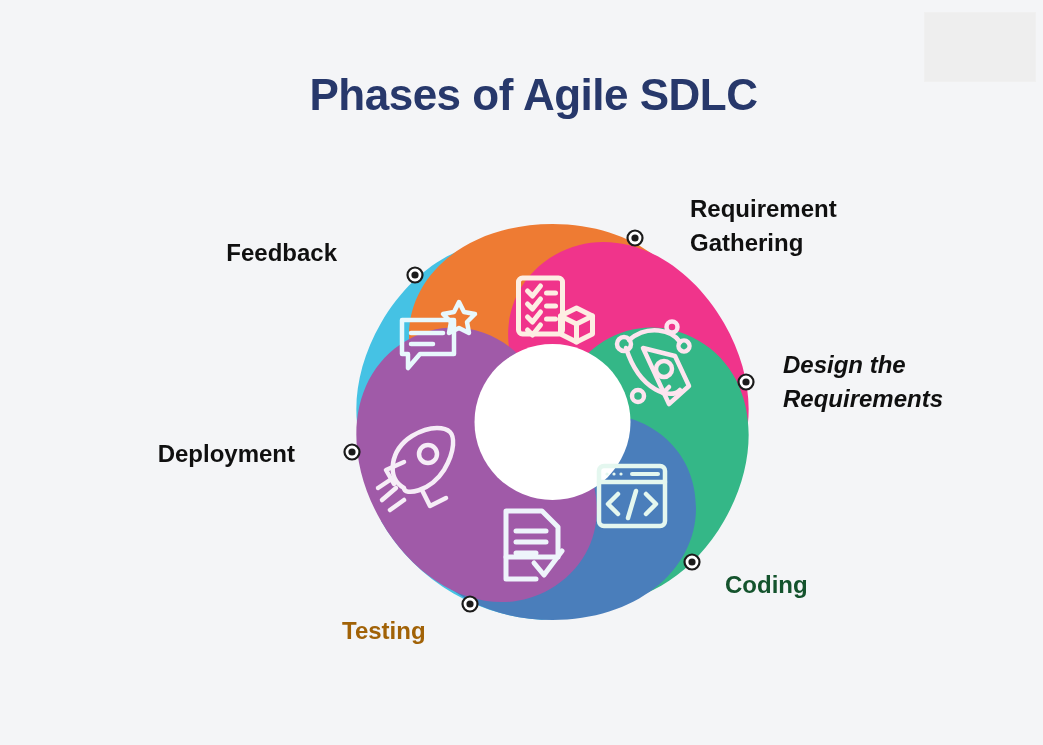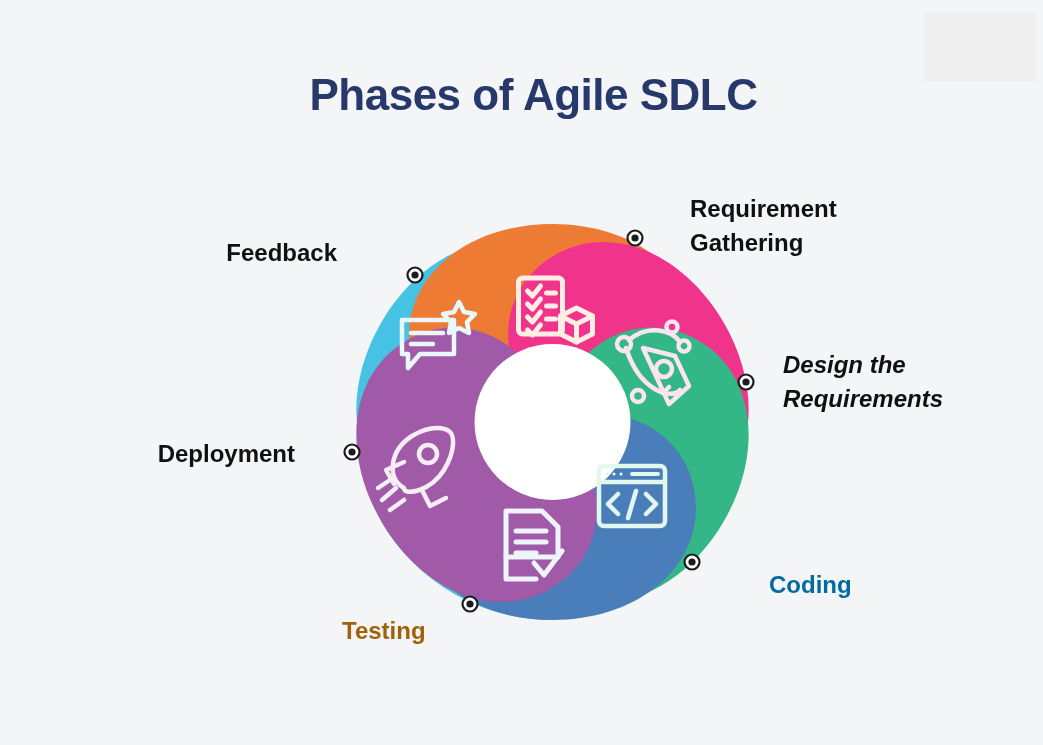--- a/index.html
+++ b/index.html
@@ -260,21 +260,21 @@
       </g>
     </g>
   </svg>
 
   <div class="lbl right" id="lbl-req" style="color: rgb(16, 16, 16);">Requirement
 Gathering</div>
 
   <div class="lbl right" id="lbl-des" style="color: rgb(16, 16, 16); font-style: italic;">Design the
 Requirements</div>
 
-  <div class="lbl right" id="lbl-cod" style="color: #0369a1; margin-left: 44px;">Coding</div>
+  <div class="lbl right" id="lbl-cod" style="color: #14532d;">Coding</div>
 
   <div class="lbl left" id="lbl-tes" style="color: #a16207;">Testing</div>
 
   <div class="lbl left" id="lbl-dep" style="color: rgb(16, 16, 16);">Deployment</div>
 
   <div class="lbl left" id="lbl-fee" style="color: rgb(16, 16, 16);">Feedback</div>
 
 </div>
 
 </body></html>

